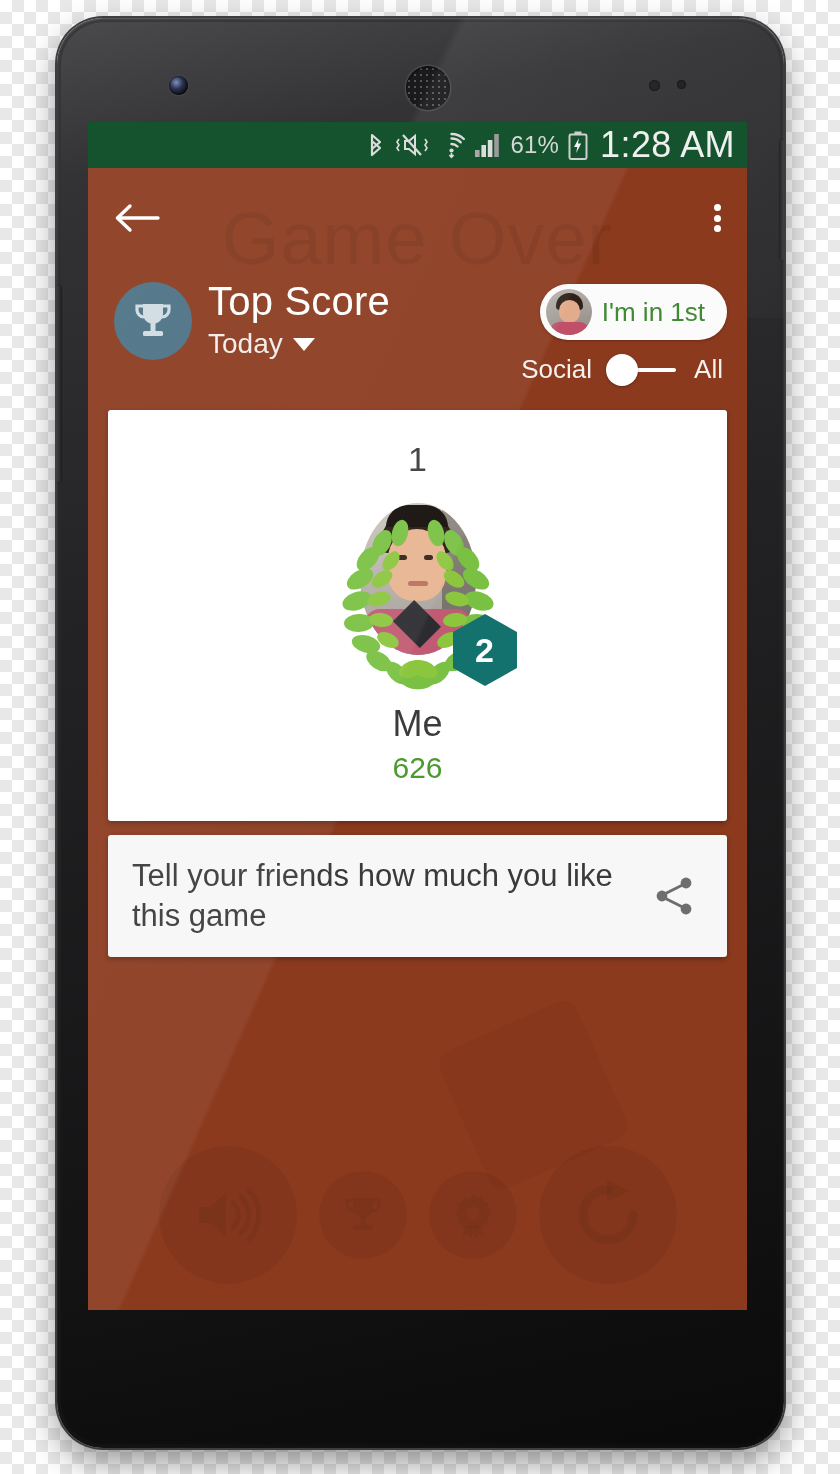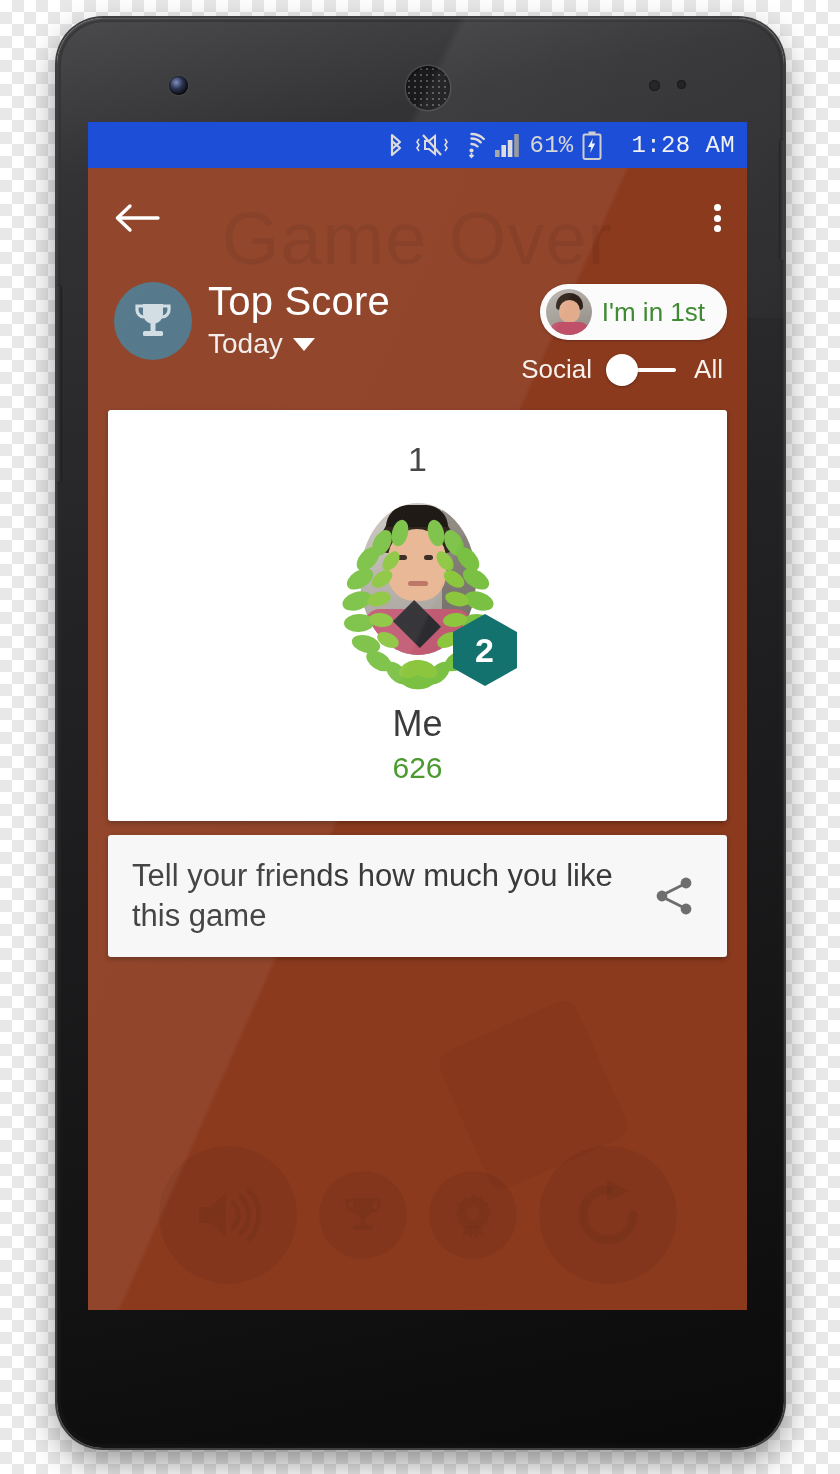--- a/index.html
+++ b/index.html
@@ -64,26 +64,26 @@
   }
 
   
   #phone-screen{
     position:absolute; left:31px; top:104px; width:659px; height:1188px;
     background:#8b3a1e; overflow:hidden;
   }
 
   
   #status-bar{
-    height:46px; background:#1d4ed8; display:flex; align-items:center;
-    justify-content:flex-end; padding:0 12px; gap:9px; color:#dcdcdc;font-family:Liberation Mono, monospace;
+    height:46px; background:#14532d; display:flex; align-items:center;
+    justify-content:flex-end; padding:0 12px; gap:9px; color:#dcdcdc;
   }
   #status-bar svg{ display:block; }
   .status-battery-text{ font-size:24px; color:#d6d6d6; letter-spacing:.2px; }
-  .status-clock{ font-size:24px; color:#f0f0f0; letter-spacing:.4px; margin-left:20px; }
+  .status-clock{ font-size:36px; color:#f0f0f0; letter-spacing:.4px; margin-left:3px; }
 
   
   #app-content{ position:relative; height:1142px; background:#8b3a1e; }
   #game-over-watermark{
     position:absolute; left:0; top:28px; width:100%; text-align:center;
     font-size:74px; color:rgba(0,0,0,.065); letter-spacing:1px; white-space:nowrap;
     pointer-events:none;
   }
   #bg-card-watermark{
     position:absolute; left:370px; top:852px; width:150px; height:150px;

